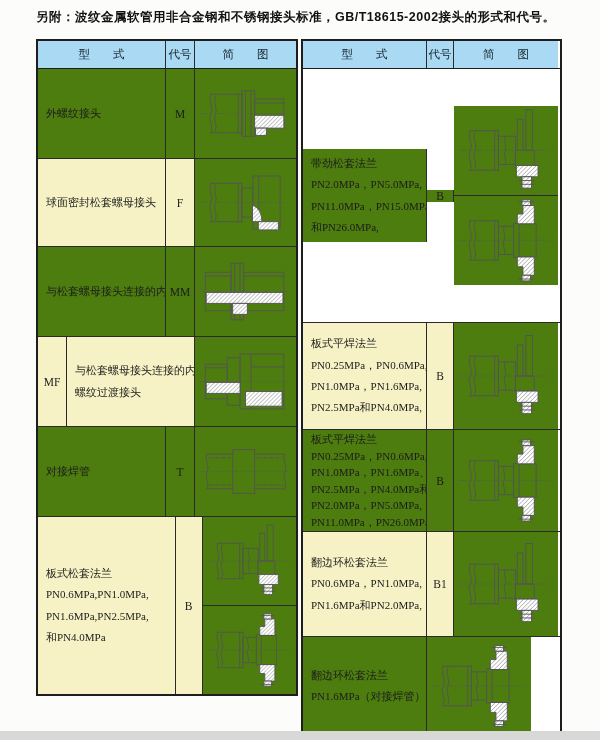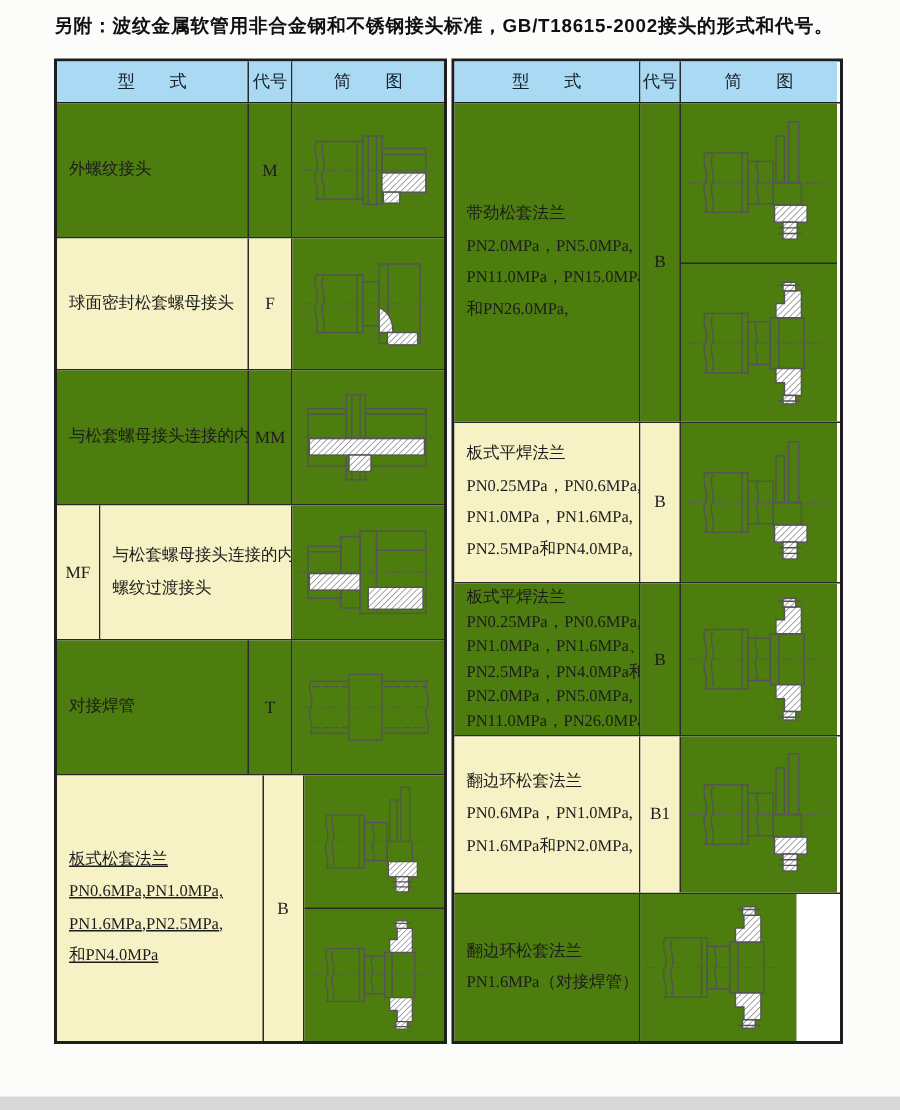--- a/index.html
+++ b/index.html
@@ -210,21 +210,21 @@
                 </g>
               </g>
               <g stroke="#5a5a5a" fill="none" stroke-width="0.6" stroke-dasharray="9 2.5 2.5 2.5">
                 <line x1="2" y1="45" x2="102" y2="45"></line>
               </g>
             </svg>
           </div>
         </div>
       </div>
       <div class="trow" style="height: 177px;">
-        <div class="cell type-cell yellow" style="width: 148px; text-decoration: underline;">
+        <div class="cell type-cell yellow" style="width: 148px;">
           <div class="type-line">板式松套法兰</div>
           <div class="type-line">PN0.6MPa,PN1.0MPa,</div>
           <div class="type-line">PN1.6MPa,PN2.5MPa,</div>
           <div class="type-line">和PN4.0MPa</div>
         </div>
         <div class="cell code-cell yellow" style="width: 29px;">B</div>
         <div class="cell diagram-cell" style="width: 101px;">
           <div class="diagram-box">
             <svg class="diag" viewBox="0 0 104 90" preserveAspectRatio="xMidYMid meet">
               <g stroke="#545454" fill="none" stroke-width="1" stroke-linecap="square">
@@ -274,21 +274,21 @@
           </div>
         </div>
       </div>
     </div>
   <div class="ftable ftable-right" id="right-table">
       <div class="trow thead" style="height: 28px;">
         <div class="cell hcell" style="width: 124px;">型　　式</div>
         <div class="cell hcell" style="width: 27px;">代号</div>
         <div class="cell hcell" style="width: 104px;">简　　图</div>
       </div>
-      <div class="trow" style="height: 213px;">
+      <div class="trow" style="height: 254px; align-items: center;">
         <div class="cell type-cell" style="width: 124px;">
           <div class="type-line">带劲松套法兰</div>
           <div class="type-line">PN2.0MPa，PN5.0MPa,</div>
           <div class="type-line">PN11.0MPa，PN15.0MPa,</div>
           <div class="type-line">和PN26.0MPa,</div>
         </div>
         <div class="cell code-cell" style="width: 27px;">B</div>
         <div class="cell diagram-cell" style="width: 104px;">
           <div class="diagram-box">
             <svg class="diag" viewBox="0 0 104 90" preserveAspectRatio="xMidYMid meet">

